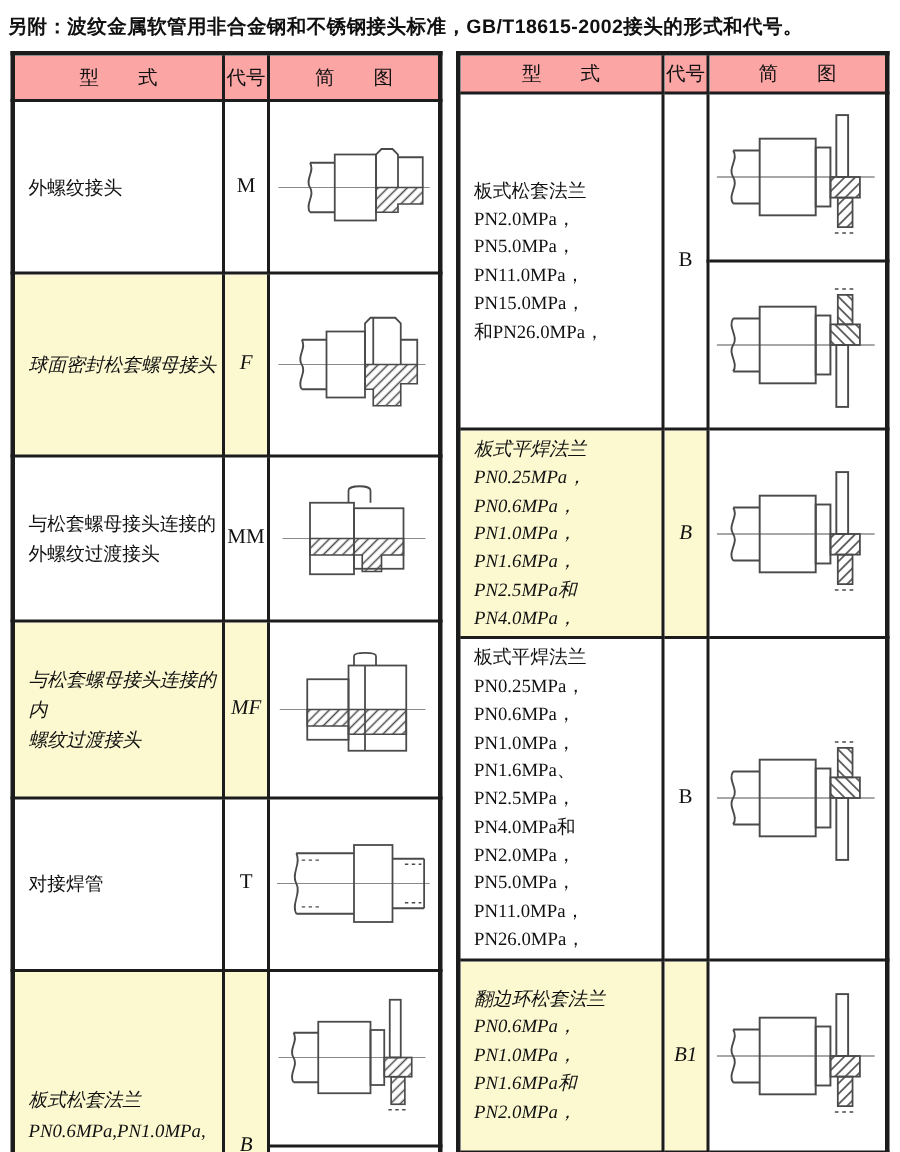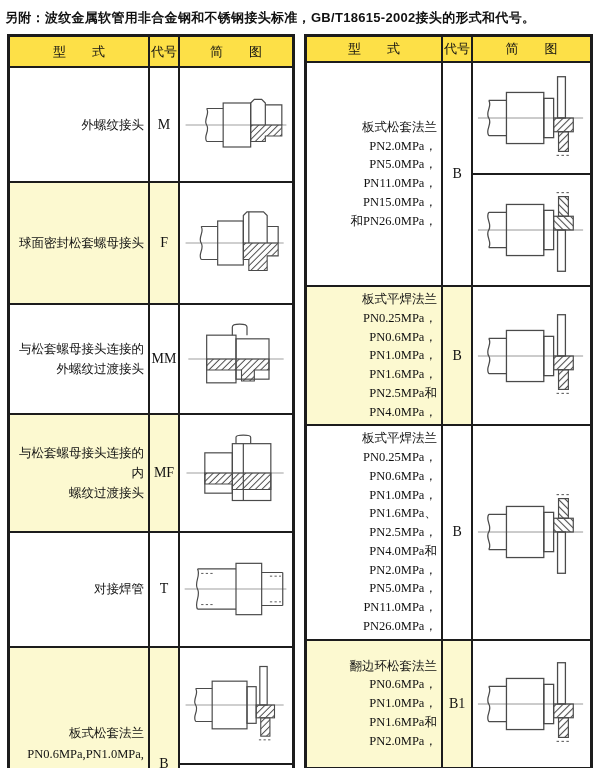--- a/index.html
+++ b/index.html
@@ -8,35 +8,34 @@
     font-family:"Liberation Sans", sans-serif;color:#111;
   }
   .page-title{
     font-size:13px;font-weight:bold;letter-spacing:.3px;
     padding:9px 6px 7px 5px;white-space:nowrap;border-radius:10px;
   }
   .tables{display:flex;justify-content:space-between;padding:0 7px;gap:6px;}
   table{border-collapse:collapse;table-layout:fixed;border:3px solid #1c1c1c;}
   td,th{border:2px solid #1c1c1c;padding:0;overflow:hidden;}
   th{
-    background:#fde047;font-weight:normal;font-size:13px;height:24px;
+    background:#fca5a5;font-weight:normal;font-size:13px;height:24px;
     font-family:Liberation Sans, sans-serif;
   }
   .type-cell{
     font-size:12.5px;line-height:1.62;padding:3px 4px 3px 9px;
     vertical-align:middle;white-space:pre-line;
     font-family:"Liberation Serif", serif;
-    text-align:right;
   }
   .rt .type-cell{line-height:1.5;}
   .code-cell{
     text-align:center;vertical-align:middle;font-size:14px;
     font-family:"Liberation Serif", serif;
   }
-  .hl{background:#fcf9d0;}
+  .hl{background:#fcf9d0;font-style:italic;}
   .dgc{text-align:center;vertical-align:middle;background:#fff;}
   .dg{display:block;margin:0 auto;}
   .st{fill:none;stroke:#4a4a4a;stroke-width:1.3;}
   .ht{fill:url(#hatch);stroke:#4a4a4a;stroke-width:1.2;}
   .wh{fill:#ffffff;stroke:#4a4a4a;stroke-width:1.2;}
   .cl{stroke:#8a8a8a;stroke-width:0.9;}
   .dsh{stroke:#4a4a4a;stroke-width:1;stroke-dasharray:2.5 2.5;fill:none;}
   .flip{transform:scaleY(-1);}
 </style>
 </head>

